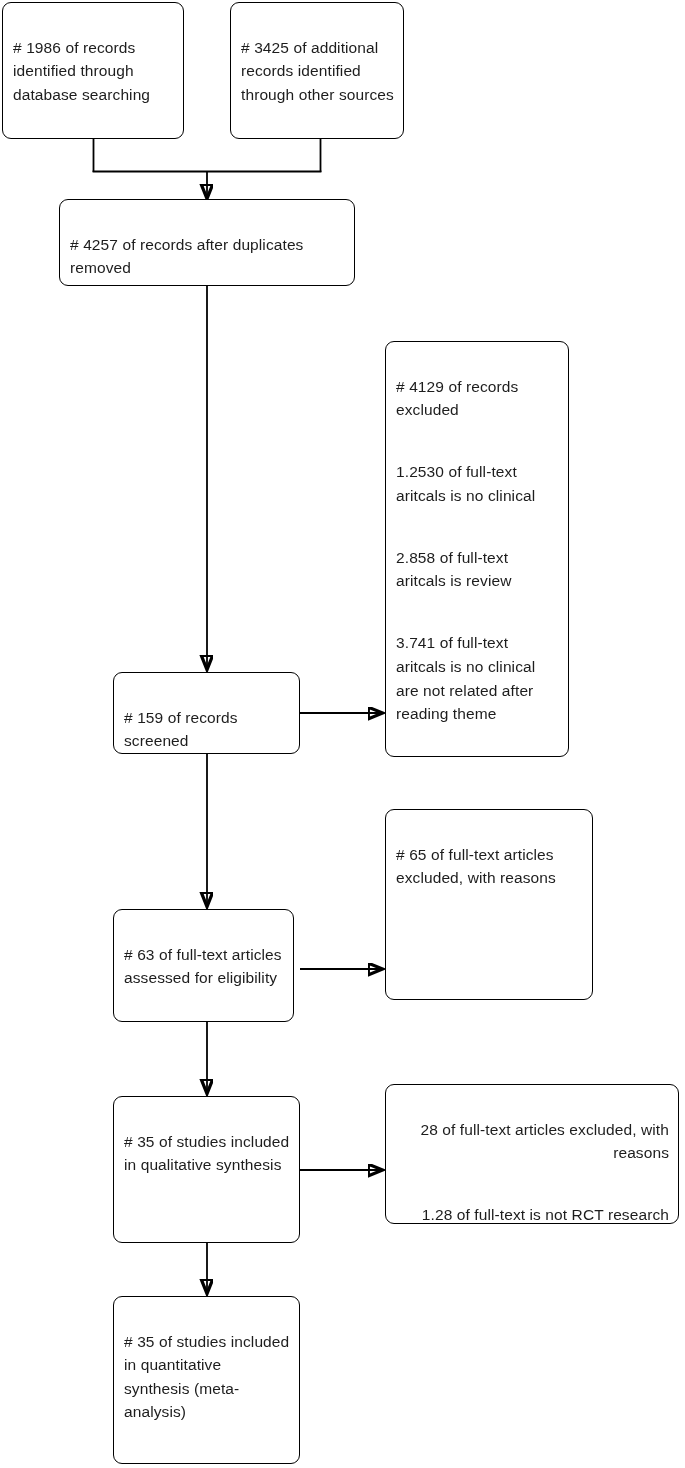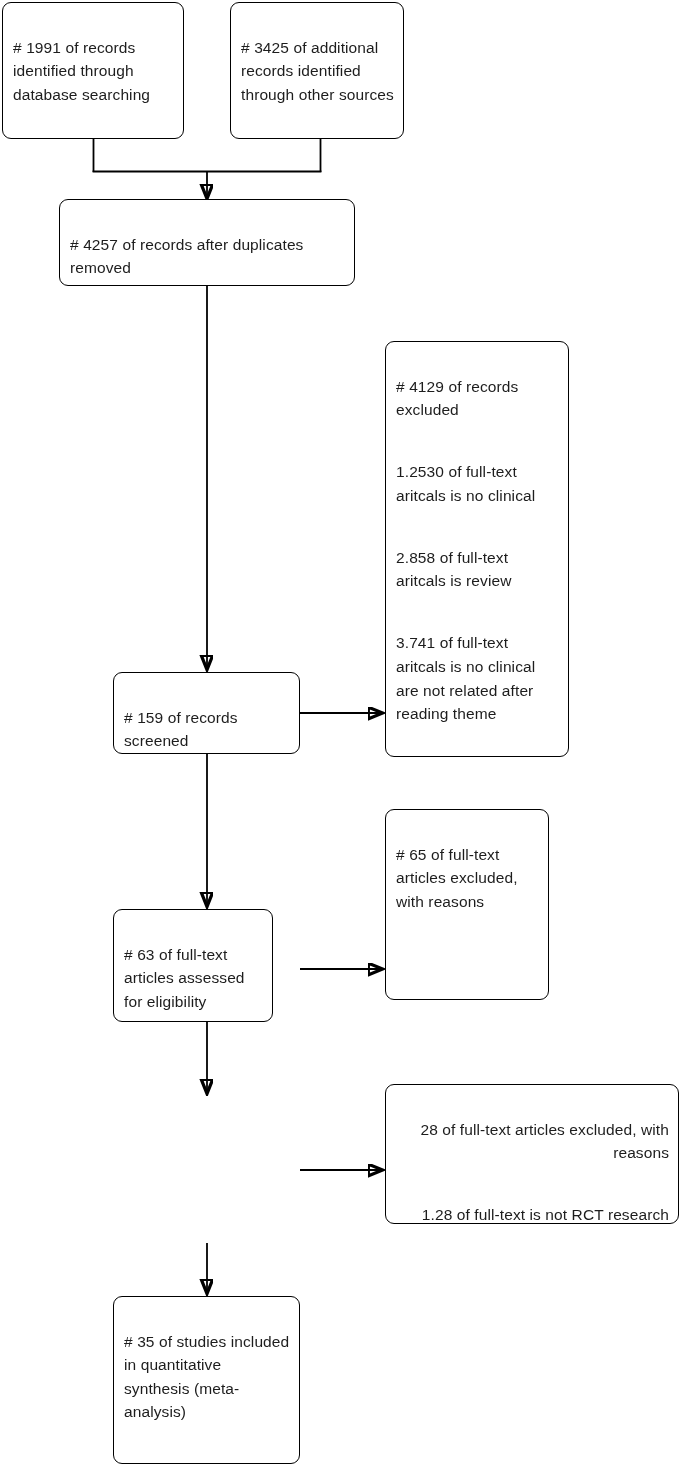--- a/index.html
+++ b/index.html
@@ -81,21 +81,21 @@
     <line x1="300" y1="969" x2="382" y2="969" marker-end="url(#arrow)"></line>
 
     <line x1="207" y1="1022" x2="207" y2="1093" marker-end="url(#arrow)"></line>
 
     <line x1="300" y1="1170" x2="382" y2="1170" marker-end="url(#arrow)"></line>
 
     <line x1="207" y1="1243" x2="207" y2="1293" marker-end="url(#arrow)"></line>
   </svg>
 
   <div class="node" style="left:2px; top:2px; width:182px; height:137px;">
-    <p class="para"># 1991 of records identified through database searching</p>
+    <p class="para"># 1986 of records identified through database searching</p>
   </div>
 
   <div class="node" style="left:230px; top:2px; width:174px; height:137px;">
     <p class="para"># 3425 of additional records identified through other sources</p>
   </div>
 
   <div class="node" style="left:59px; top:199px; width:296px; height:87px;">
     <p class="para"># 4257 of records after duplicates removed</p>
   </div>
 
@@ -103,28 +103,31 @@
     <p class="para"># 159 of records screened</p>
   </div>
 
   <div class="node" style="left:385px; top:341px; width:184px; height:416px;">
     <p class="para"># 4129 of records excluded</p>
     <p class="para">1.2530 of full-text aritcals is no clinical</p>
     <p class="para">2.858 of full-text aritcals is review</p>
     <p class="para">3.741 of full-text aritcals is no clinical are not related after reading theme</p>
   </div>
 
-  <div class="node" style="left:113px; top:909px; width:160px; height:113px;">
+  <div class="node" style="left:113px; top:909px; width:181px; height:113px;">
     <p class="para"># 63 of full-text articles assessed for eligibility</p>
   </div>
 
-  <div class="node" style="left:385px; top:809px; width:164px; height:191px;">
+  <div class="node" style="left:385px; top:809px; width:208px; height:191px;">
     <p class="para"># 65 of full-text articles excluded, with reasons</p>
   </div>
 
+  <div class="node" style="left:113px; top:1096px; width:187px; height:147px;">
+    <p class="para"># 35 of studies included in qualitative synthesis</p>
+  </div>
 
   <div class="node" style="left:385px; top:1084px; width:294px; height:140px;text-align:right;">
     <p class="para">28 of full-text articles excluded, with reasons</p>
     <p class="para">1.28 of full-text is not RCT research</p>
   </div>
 
   <div class="node" style="left:113px; top:1296px; width:187px; height:168px;">
     <p class="para"># 35 of studies included in quantitative synthesis (meta-analysis)</p>
   </div>
 

